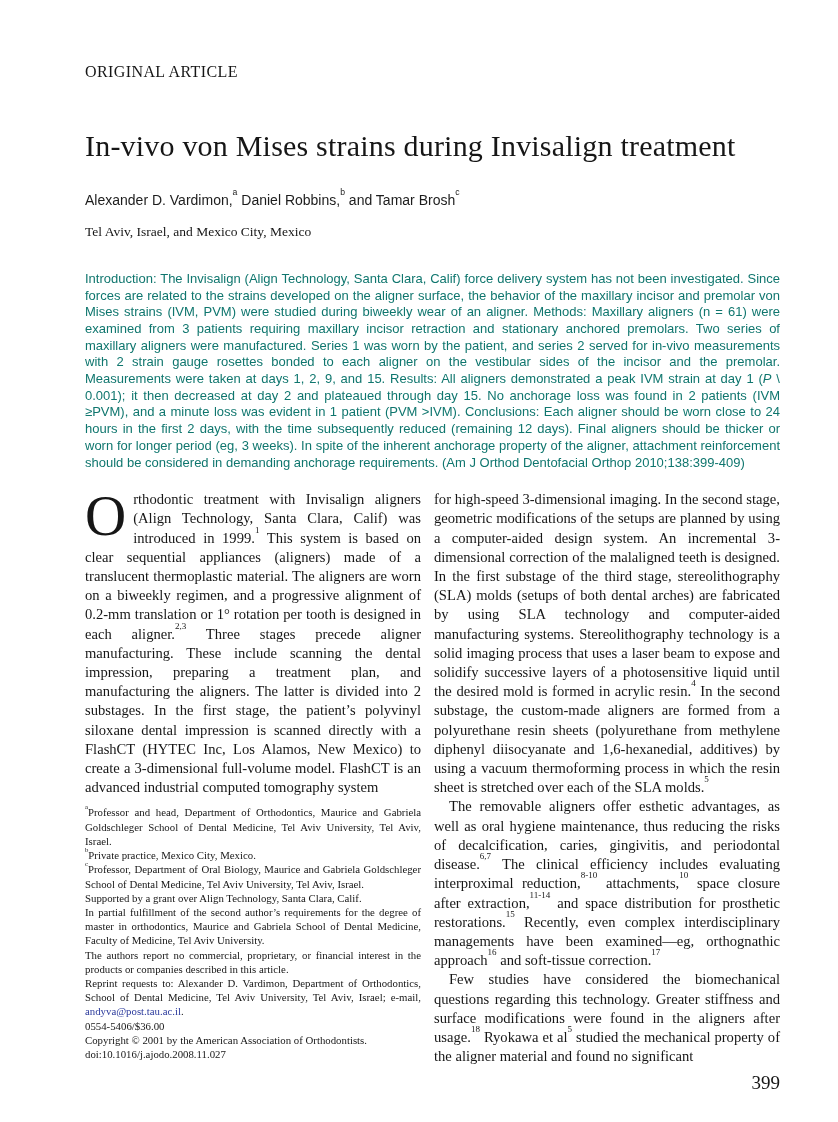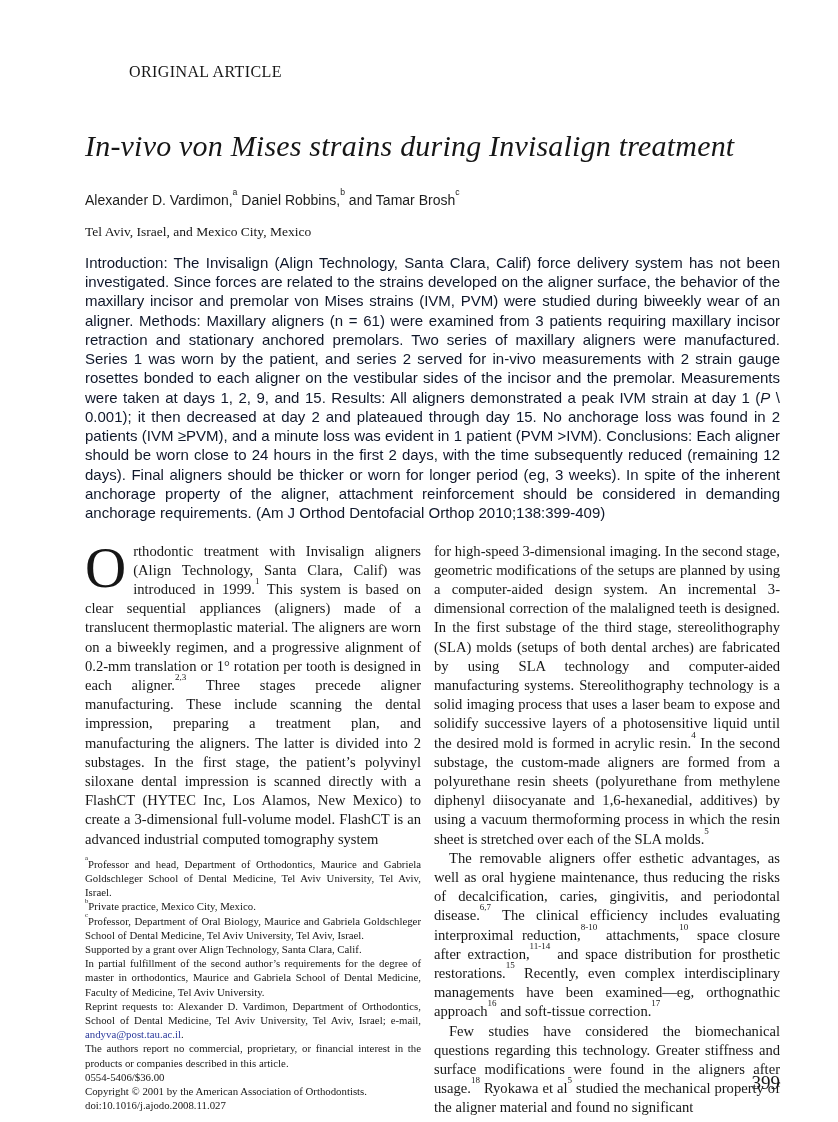--- a/index.html
+++ b/index.html
@@ -14,50 +14,48 @@
     width:838px; height:1122px;
     padding:50px 58px 0 85px;
     position:relative;
     background:#ffffff;
   }
   .kicker {
     margin-top:13px;
     font-size:16px;
     letter-spacing:0.4px;
     font-family:"Liberation Serif", serif;
-    margin-left:44px;
   }
   .title {
     margin:46px 0 0 0;
     font-weight:400;
     font-family:"Liberation Serif", serif;
     font-size:30px;
     line-height:1.26;
     max-width:660px;
     letter-spacing:0.2px;
-    font-style:italic;
   }
   .authors {
     margin-top:27px;
     font-family:Liberation Sans, sans-serif;
     font-size:14px;
     color:#1c1c1c;
   }
   .affiliation {
     margin-top:16px;
     font-family:"Liberation Serif", serif;
     font-size:13.5px;
   }
   .abstract {
-    margin-top:13px;
+    margin-top:31px;
     font-family:"Liberation Sans", sans-serif;
-    font-size:15px;
+    font-size:13px;
     line-height:1.285;
     text-align:justify;
-    color:#0f172a;
+    color:#0f766e;
   }
   .columns {
     display:flex;
     gap:13px;
     margin-top:19px;
   }
   .col-left  { width:336px; }
   .col-right { width:346px; }
   p.body-par {
     margin:0;
@@ -117,22 +115,22 @@
 
     <div class="col-left">
       <p class="body-par"><span class="dropcap">O</span><span>rthodontic treatment with Invisalign aligners (Align Technology, Santa Clara, Calif) was introduced in 1999.<sup>1</sup> This system is based on clear sequential appliances (aligners) made of a translucent thermoplastic material. The aligners are worn on a biweekly regimen, and a progressive alignment of 0.2-mm translation or 1° rotation per tooth is designed in each aligner.<sup>2,3</sup> Three stages precede aligner manufacturing. These include scanning the dental impression, preparing a treatment plan, and manufacturing the aligners. The latter is divided into 2 substages. In the first stage, the patient’s polyvinyl siloxane dental impression is scanned directly with a FlashCT (HYTEC Inc, Los Alamos, New Mexico) to create a 3-dimensional full-volume model. FlashCT is an advanced industrial computed tomography system</span></p>
 
       <div class="footnotes">
         <p><sup>a</sup>Professor and head, Department of Orthodontics, Maurice and Gabriela Goldschleger School of Dental Medicine, Tel Aviv University, Tel Aviv, Israel.</p>
         <p><sup>b</sup>Private practice, Mexico City, Mexico.</p>
         <p><sup>c</sup>Professor, Department of Oral Biology, Maurice and Gabriela Goldschleger School of Dental Medicine, Tel Aviv University, Tel Aviv, Israel.</p>
         <p>Supported by a grant over Align Technology, Santa Clara, Calif.</p>
         <p>In partial fulfillment of the second author’s requirements for the degree of master in orthodontics, Maurice and Gabriela School of Dental Medicine, Faculty of Medicine, Tel Aviv University.</p>
+        <p>The authors report no commercial, proprietary, or financial interest in the products or companies described in this article.</p>
         <p>Reprint requests to: Alexander D. Vardimon, Department of Orthodontics, School of Dental Medicine, Tel Aviv University, Tel Aviv, Israel; e-mail, <span class="link">andyva@post.tau.ac.il</span>.</p>
-        <p>The authors report no commercial, proprietary, or financial interest in the products or companies described in this article.</p>
         <p>0554-5406/$36.00</p>
         <p>Copyright © 2001 by the American Association of Orthodontists.</p>
         <p>doi:10.1016/j.ajodo.2008.11.027</p>
       </div>
     </div>
 
     <div class="col-right">
       <p class="body-par">for high-speed 3-dimensional imaging. In the second stage, geometric modifications of the setups are planned by using a computer-aided design system. An incremental 3-dimensional correction of the malaligned teeth is designed. In the first substage of the third stage, stereolithography (SLA) molds (setups of both dental arches) are fabricated by using SLA technology and computer-aided manufacturing systems. Stereolithography technology is a solid imaging process that uses a laser beam to expose and solidify successive layers of a photosensitive liquid until the desired mold is formed in acrylic resin.<sup>4</sup> In the second substage, the custom-made aligners are formed from a polyurethane resin sheets (polyurethane from methylene diphenyl diisocyanate and 1,6-hexanedial, additives) by using a vacuum thermoforming process in which the resin sheet is stretched over each of the SLA molds.<sup>5</sup></p>
       <p class="body-par indent">The removable aligners offer esthetic advantages, as well as oral hygiene maintenance, thus reducing the risks of decalcification, caries, gingivitis, and periodontal disease.<sup>6,7</sup> The clinical efficiency includes evaluating interproximal reduction,<sup>8-10</sup> attachments,<sup>10</sup> space closure after extraction,<sup>11-14</sup> and space distribution for prosthetic restorations.<sup>15</sup> Recently, even complex interdisciplinary managements have been examined—eg, orthognathic approach<sup>16</sup> and soft-tissue correction.<sup>17</sup></p>
       <p class="body-par indent">Few studies have considered the biomechanical questions regarding this technology. Greater stiffness and surface modifications were found in the aligners after usage.<sup>18</sup> Ryokawa et al<sup>5</sup> studied the mechanical property of the aligner material and found no significant</p>

